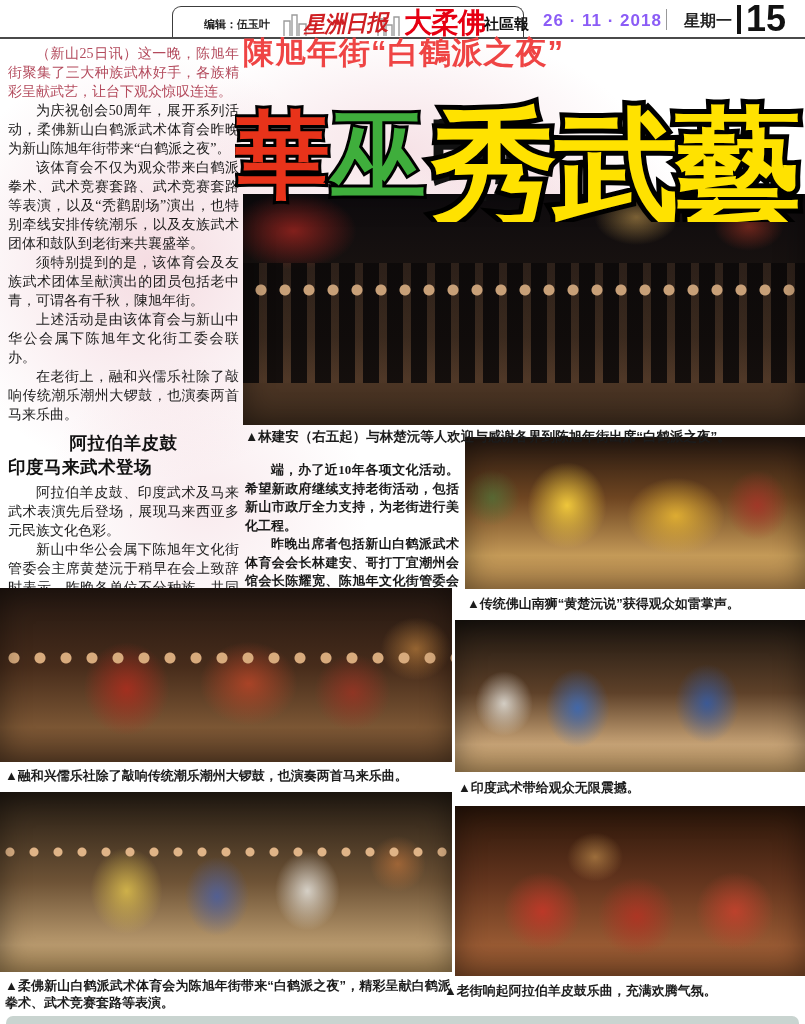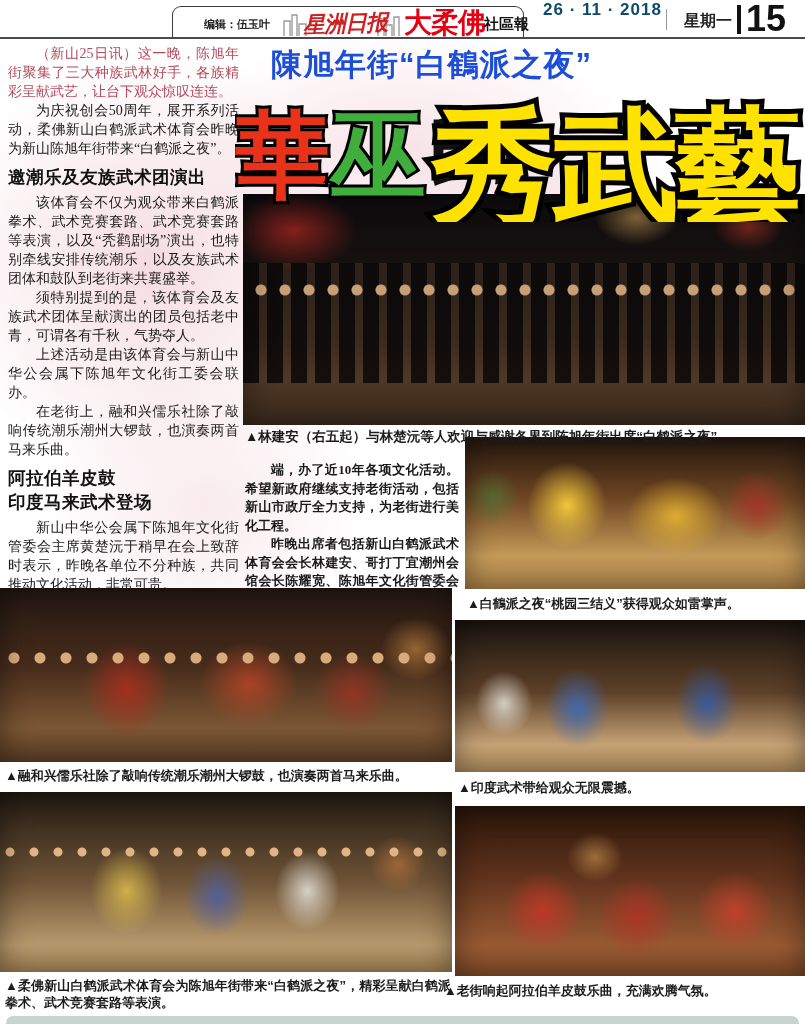--- a/index.html
+++ b/index.html
@@ -14,36 +14,36 @@
   .wash4{left:390px;top:120px;width:300px;height:180px;background:radial-gradient(closest-side,rgba(224,152,168,.22),rgba(224,152,168,0));}
 
   
   .hdr-rule{position:absolute;left:0;top:37px;width:805px;height:2px;background:#4a4a4a;z-index:3;}
   .hdr-tab{position:absolute;left:172px;top:6px;width:350px;height:31px;border:1.5px solid #3c3c3c;border-bottom:none;border-radius:9px 9px 0 0;background:#fff;z-index:2;}
   .hdr-editor{position:absolute;left:204px;top:17px;font:bold 11px "Liberation Sans",sans-serif;color:#222;z-index:4;}
   .hdr-skyline{position:absolute;left:282px;top:9px;z-index:3;opacity:.85;}
   .hdr-masthead{position:absolute;left:303px;top:9px;font:bold italic 22px "Liberation Serif",serif;color:#cf1f23;transform:rotate(-2deg);z-index:4;letter-spacing:-1px;}
   .hdr-section{position:absolute;left:404px;top:4px;font:bold 28px "Liberation Sans",sans-serif;color:#e60012;z-index:4;letter-spacing:-1px;}
   .hdr-section-suffix{position:absolute;left:484px;top:15px;font:bold 15px "Liberation Sans",sans-serif;color:#111;z-index:4;}
-  .hdr-date{position:absolute;left:543px;top:0;font:bold 17px "Liberation Sans",sans-serif;color:#0c4a6e;letter-spacing:1px;z-index:4;}
+  .hdr-date{position:absolute;left:543px;top:11px;font:bold 17px "Liberation Sans",sans-serif;color:#8b5cf6;letter-spacing:1px;z-index:4;}
   .hdr-div{position:absolute;left:666px;top:9px;width:1px;height:21px;background:#999;z-index:4;}
   .hdr-weekday{position:absolute;left:684px;top:11px;font:bold 16px "Liberation Sans",sans-serif;color:#222;z-index:4;text-align:center;}
   .hdr-bar{position:absolute;left:737px;top:5px;width:4px;height:29px;background:#111;z-index:4;}
   .hdr-page{position:absolute;left:746px;top:-2px;font:bold 36px "Liberation Sans",sans-serif;color:#111;z-index:4;}
 
   
   .article{position:absolute;left:8px;top:44px;width:231px;z-index:2;font-size:14px;line-height:19px;color:#1a1a1a;}
   .article p{margin:0;text-indent:2em;text-align:justify;}
   .article p.lead{color:#b34a5c;}
   .article h3{margin:7px 0 4px 0;font:bold 17.5px "Liberation Sans",sans-serif;color:#111;text-indent:0;letter-spacing:.5px;}
-  .article h3.tight{margin:7px 0 0 0;}
+  .article h3.tight{margin:7px 0 0 0;text-align:center;}
   .article h3.tight2{margin:0 0 4px 0;}
 
   
-  .kicker{position:absolute;left:243px;top:44px;font:bold 31px "Liberation Sans",sans-serif;color:#1d4ed8;z-index:5;letter-spacing:1px;white-space:nowrap;margin-left:28px;}
+  .kicker{position:absolute;left:243px;top:32px;font:bold 31px "Liberation Sans",sans-serif;color:#ef4444;z-index:5;letter-spacing:1px;white-space:nowrap;}
   .bighead{position:absolute;left:235px;top:84px;z-index:6;}
 
   
   .photo{position:absolute;z-index:2;box-shadow:inset 0 0 30px rgba(0,0,0,.45);}
   .photo-main{left:243px;top:194px;width:562px;height:231px;
     background:
       radial-gradient(circle 7px at 18px 96px,#c8a078 0 5px,transparent 6px),
       repeating-linear-gradient(90deg,rgba(12,9,9,.88) 0 16px,rgba(82,58,42,.38) 16px 24px) ,
       radial-gradient(90px 55px at 9% 16%,rgba(150,35,30,.85),rgba(150,35,30,0) 70%),
       radial-gradient(60px 40px at 70% 10%,rgba(235,185,95,.5),rgba(235,185,95,0) 70%),
@@ -138,27 +138,27 @@
   <div class="hdr-section-suffix">社區報</div>
   <div class="hdr-date">26 · 11 · 2018</div>
   <div class="hdr-div"></div>
   <div class="hdr-weekday">星期一</div>
   <div class="hdr-bar"></div>
   <div class="hdr-page">15</div>
 
   <div class="article">
     <p class="lead">（新山25日讯）这一晚，陈旭年街聚集了三大种族武林好手，各族精彩呈献武艺，让台下观众惊叹连连。</p>
     <p>为庆祝创会50周年，展开系列活动，柔佛新山白鹤派武术体育会昨晚为新山陈旭年街带来“白鹤派之夜”。</p>
-    <h3>邀潮乐及友族武术团演出</h3>
     <p>该体育会不仅为观众带来白鹤派拳术、武术竞赛套路、武术竞赛套路等表演，以及“秃鹳剧场”演出，也特别牵线安排传统潮乐，以及友族武术团体和鼓队到老街来共襄盛举。</p>
-    <p>须特别提到的是，该体育会及友族武术团体呈献演出的团员包括老中青，可谓各有千秋，气势夺人。</p>
+    <p>须特别提到的是，该体育会及友族武术团体呈献演出的团员包括老中青，可谓各有千秋，陳旭年街。</p>
     <p>上述活动是由该体育会与新山中华公会属下陈旭年文化街工委会联办。</p>
     <p>在老街上，融和兴儒乐社除了敲响传统潮乐潮州大锣鼓，也演奏两首马来乐曲。</p>
     <h3 class="tight">阿拉伯羊皮鼓</h3>
     <h3 class="tight2">印度马来武术登场</h3>
+    <p>阿拉伯羊皮鼓、印度武术及马来武术表演先后登场，展现马来西亚多元民族文化色彩。</p>
     <p>新山中华公会属下陈旭年文化街管委会主席黄楚沅于稍早在会上致辞时表示，昨晚各单位不分种族，共同推动文化活动，非常可贵。</p>
     <p>黄楚沅说，该委员会将继续努力推动华族和各族文化活动。</p>
     <p>他指出，陈旭年街位于东南亚最南</p>
   </div>
 
   <div class="kicker">陳旭年街“白鶴派之夜”</div>
   <svg class="bighead" width="575" height="138" viewBox="0 0 575 138">
     <g font-family="Liberation Sans, sans-serif" font-weight="bold">
       <text x="0" y="104" font-size="95" fill="#e8331a" stroke="#000" stroke-width="6" paint-order="stroke">華</text>
       <text x="96" y="104" font-size="95" fill="#3fae3c" stroke="#000" stroke-width="6" paint-order="stroke">巫</text>
@@ -169,21 +169,21 @@
 
   <div class="photo photo-main"></div>
   <div class="cap cap-main">▲林建安（右五起）与林楚沅等人欢迎与感谢各界到陈旭年街出席“白鹤派之夜”。</div>
 
   <div class="cont">
     <p>端，办了近10年各项文化活动。希望新政府继续支持老街活动，包括新山市政厅全力支持，为老街进行美化工程。</p>
     <p>昨晚出席者包括新山白鹤派武术体育会会长林建安、哥打丁宜潮州会馆会长陈耀宽、陈旭年文化街管委会副主席林恭明等。</p>
   </div>
 
   <div class="photo photo-lion"></div>
-  <div class="cap cap-lion">▲白鶴派之夜“桃园三结义”获得观众如雷掌声。</div>
+  <div class="cap cap-lion">▲传统佛山南狮“黄楚沅说”获得观众如雷掌声。</div>
 
   <div class="photo photo-chaozhou"></div>
   <div class="cap cap-chaozhou">▲融和兴儒乐社除了敲响传统潮乐潮州大锣鼓，也演奏两首马来乐曲。</div>
 
   <div class="photo photo-indian"></div>
   <div class="cap cap-indian">▲印度武术带给观众无限震撼。</div>
 
   <div class="photo photo-crane"></div>
   <div class="cap cap-crane">▲柔佛新山白鹤派武术体育会为陈旭年街带来“白鹤派之夜”，精彩呈献白鹤派拳术、武术竞赛套路等表演。</div>
 

